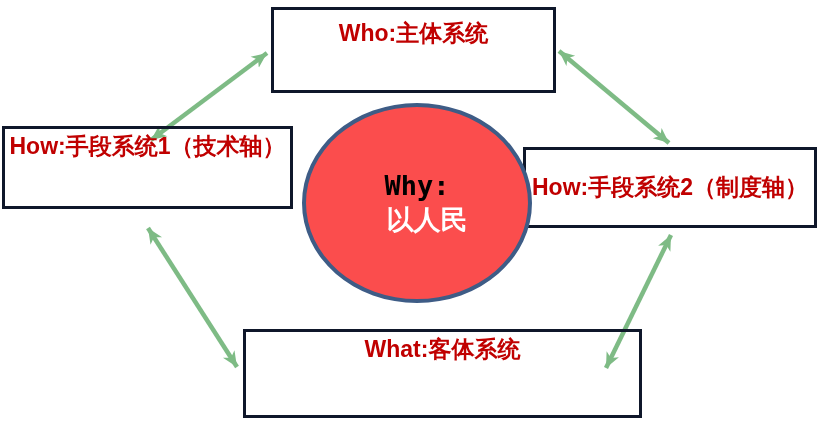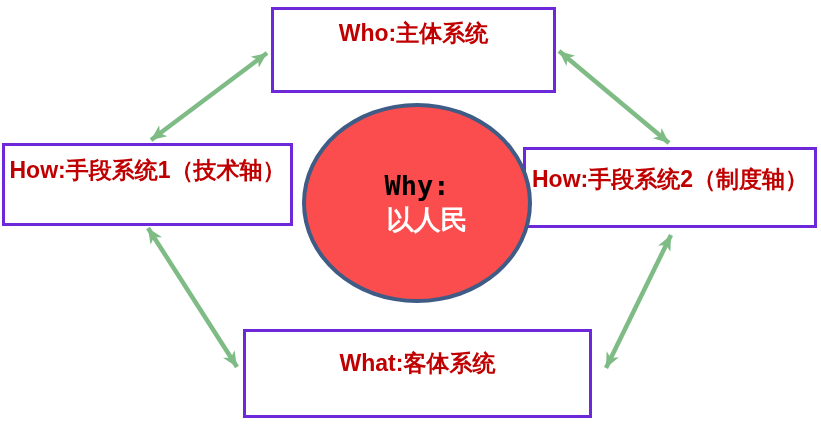--- a/index.html
+++ b/index.html
@@ -18,37 +18,37 @@
   .arrow-layer {
     position: absolute;
     left: 0; top: 0;
     width: 821px;
     height: 425px;
     z-index: 1;
   }
   .node-box {
     position: absolute;
     box-sizing: border-box;
-    border: 3px solid #6d28d9;
+    border: 3px solid #0f172a;
     background: transparent;
     text-align: center;
     color: #c00000;
     font-weight: bold;
     font-size: 23px;
     line-height: 26px;
     z-index: 2;
   }
   .node-box .label {
     display: inline-block;
     white-space: nowrap;
   }
   .box-who  { left: 271px; top: 7px;   width: 285px; height: 86px; padding-top: 10px; }
-  .box-how1 { left: 2px;   top: 143px; width: 291px; height: 83px; padding-top: 11px; }
-  .box-how2 { left: 523px; top: 147px; width: 294px; height: 81px; padding-top: 16px; }
-  .box-what { left: 243px; top: 329px; width: 349px; height: 89px; padding-top: 18px; }
+  .box-how1 { left: 2px;   top: 126px; width: 291px; height: 83px; padding-top: 4px; }
+  .box-how2 { left: 523px; top: 147px; width: 294px; height: 81px; padding-top: 24px; }
+  .box-what { left: 243px; top: 329px; width: 399px; height: 89px; padding-top: 4px; }
   .ellipse-why {
     position: absolute;
     left: 302px; top: 103px;
     width: 230px; height: 200px;
     box-sizing: border-box;
     background: #fb4d4d;
     border: 4px solid #3e5c86;
     border-radius: 50%;
     z-index: 3;
     display: flex;

